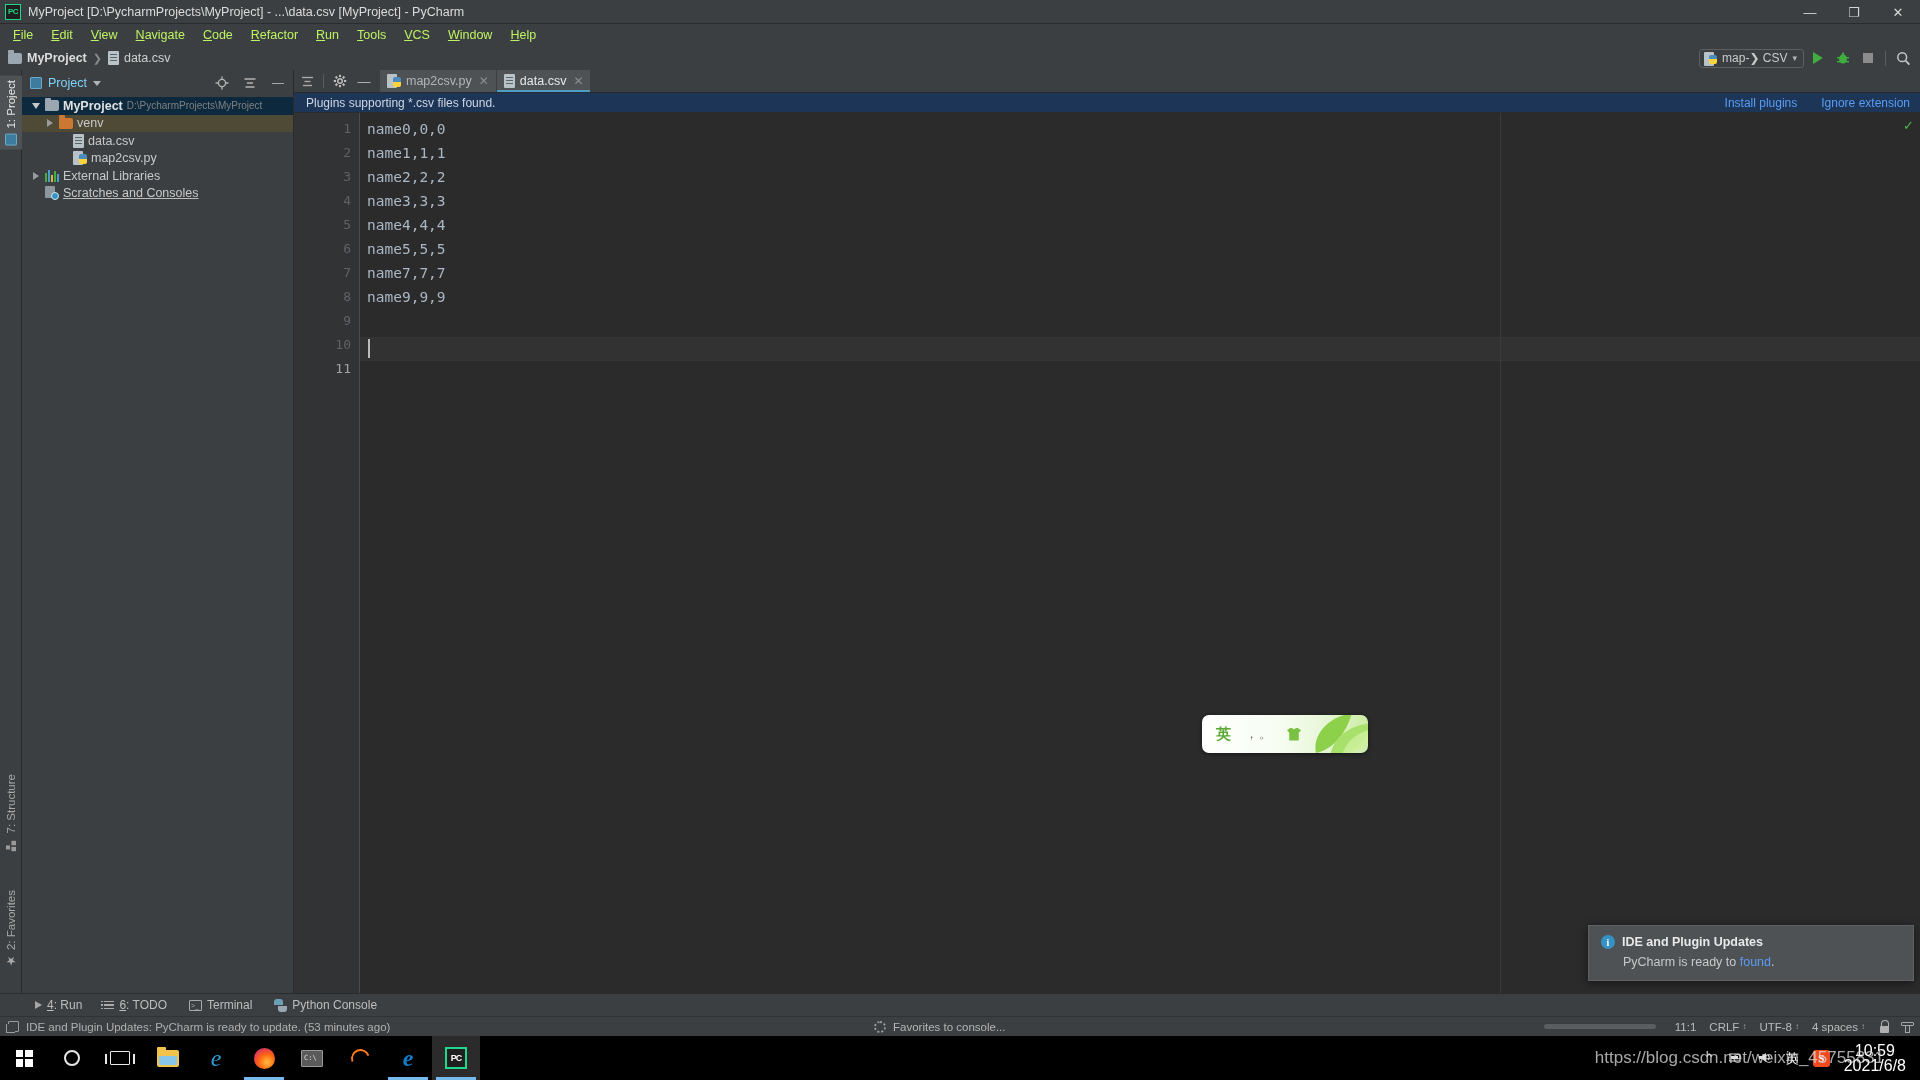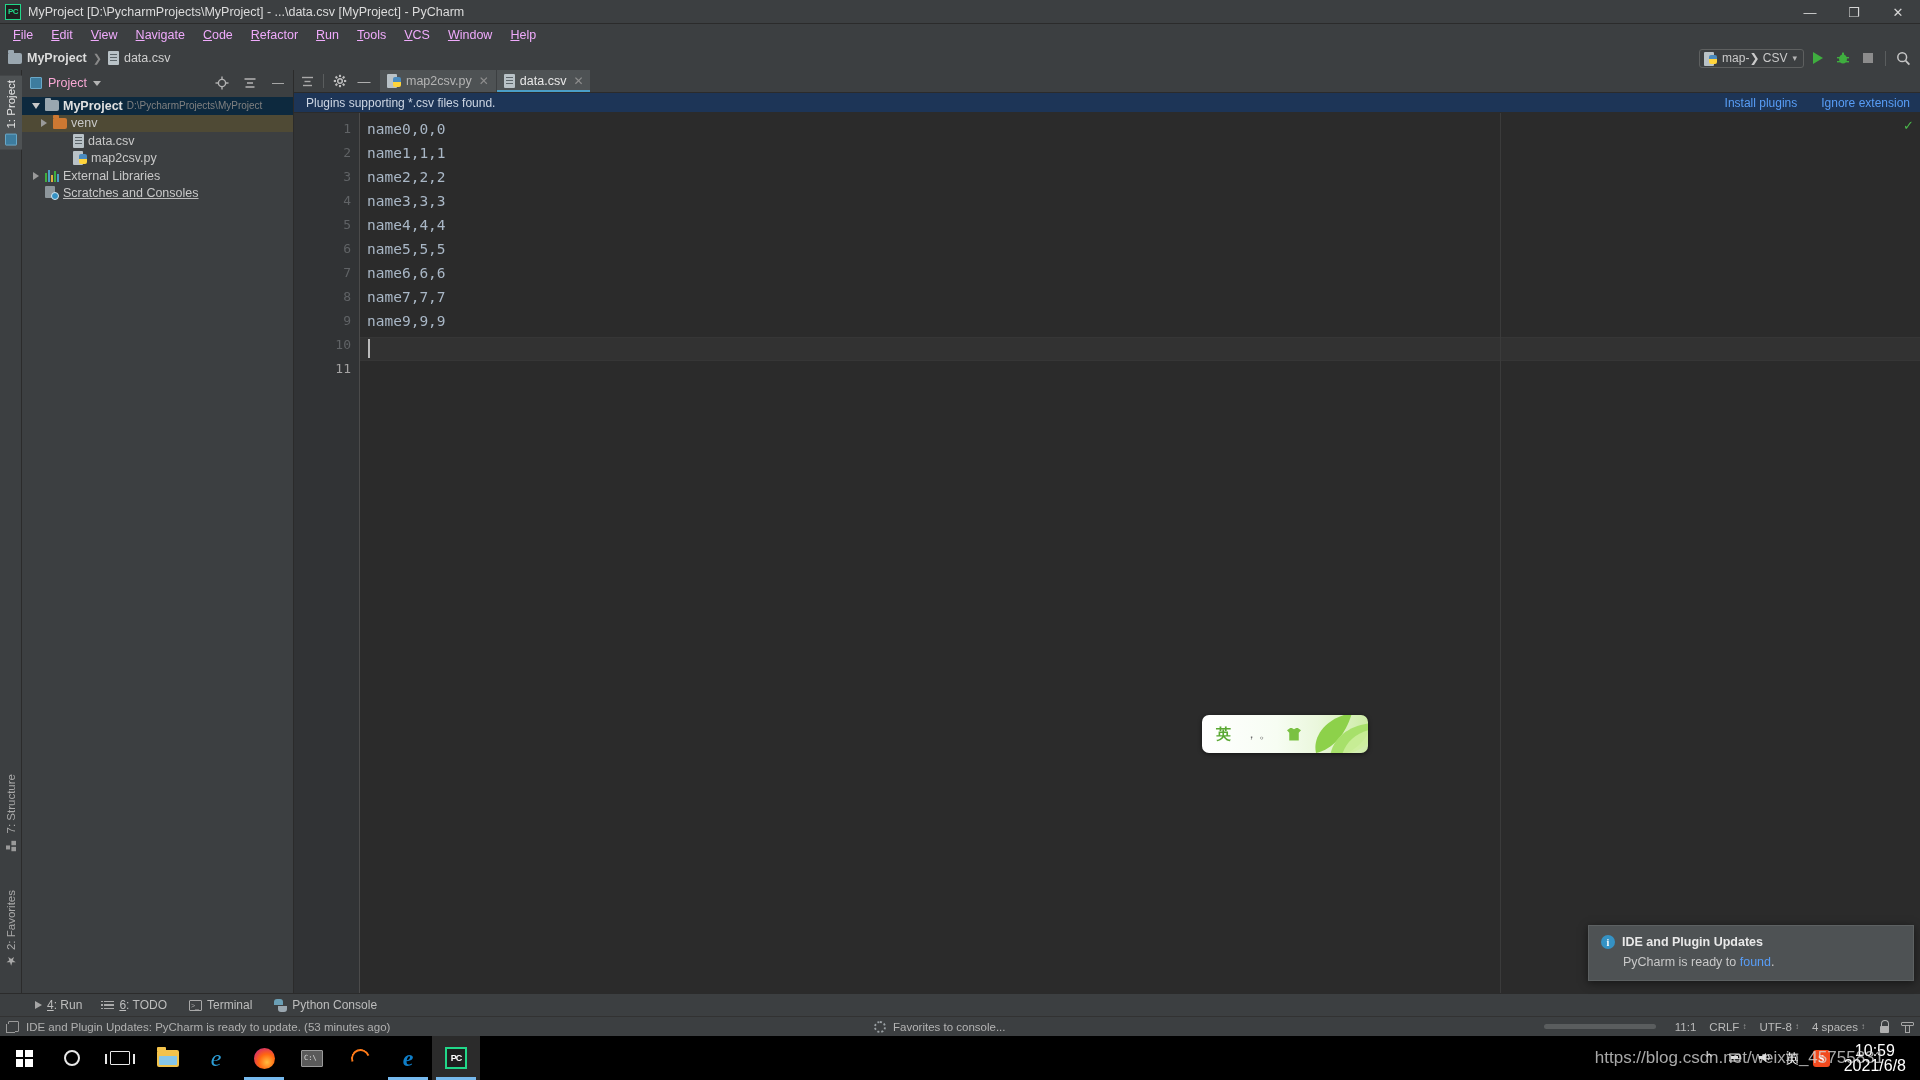--- a/index.html
+++ b/index.html
@@ -36,21 +36,21 @@
     align-items: center; justify-content: center;
     color: #d6d6d6; font-size: 13px;
   }
 
   
   .menubar {
     height: 22px; background: #3c3f41; display: flex;
     align-items: center; padding-left: 4px;
   }
   .menuitem {
-    font-size: 12.5px; color: #f0abfc;
+    font-size: 12.5px; color: #bef264;
     padding: 2px 9px 3px 9px; white-space: nowrap;
   }
   .menuitem u { text-decoration: underline; }
 
   
   .navrow {
     height: 24px; background: #3c3f41; display: flex;
     align-items: center; padding-left: 8px; position: relative;
   }
   .crumb { display: flex; align-items: center; font-size: 12.5px; }
@@ -97,21 +97,21 @@
   
   .projpanel {
     width: 272px; background: #3c3f41; flex: none;
     display: flex; flex-direction: column;
     border-right: 1px solid #2b2b2b;
   }
   .projhead {
     height: 26px; display: flex; align-items: center;
     padding: 0 4px 0 8px; gap: 6px;
   }
-  .projhead .ttl { font-size: 12.5px; color: #f9a8d4; }
+  .projhead .ttl { font-size: 12.5px; color: #7dd3fc; }
   .projhead .spacer { flex: 1; }
   .sq-ico {
     width: 12px; height: 12px; border: 1.6px solid #6aa8c8;
     background: #3d7c9e; border-radius: 1px; flex: none;
   }
   .caret-dn {
     width: 0; height: 0; border-left: 4px solid transparent;
     border-right: 4px solid transparent; border-top: 5px solid #b4b4b4;
   }
   .tree { flex: 1; overflow: hidden; padding-top: 1px; font-size: 12.5px; }
@@ -622,21 +622,21 @@
       </div>
       <div class="tree" id="tree">
           <div class="trow sel-blue" style="padding-left: 8px;">
             <span class="twist">
               <span class="tri-d"></span>
             </span>
             <span class="folder-ico"></span>
             <span class="tlabel bold">MyProject</span>
             <span class="tpath">D:\PycharmProjects\MyProject</span>
           </div>
-          <div class="trow sel-brown" style="padding-left: 16px;">
+          <div class="trow sel-brown" style="padding-left: 22px;">
             <span class="twist">
               <span class="tri-r"></span>
             </span>
             <span class="folder-ico orange"></span>
             <span class="tlabel">venv</span>
           </div>
           <div class="trow" style="padding-left: 36px;">
             <span class="twist"></span>
             <span class="csv-ico"></span>
             <span class="tlabel">data.csv</span>
@@ -746,21 +746,20 @@
         <div class="codecol">
           <div class="caretline"></div>
           <div class="rightmargin"></div>
           <div class="codelines" id="codelines">
               <div>name0,0,0</div>
               <div>name1,1,1</div>
               <div>name2,2,2</div>
               <div>name3,3,3</div>
               <div>name4,4,4</div>
               <div>name5,5,5</div>
-              <div>name6,6,6</div>
               <div>name7,7,7</div>
               <div>name9,9,9</div>
               <div></div>
             </div>
           <div class="caret"></div>
           <div class="inspect-tick">✓</div>
         </div>
       </div>
 
     </div>

